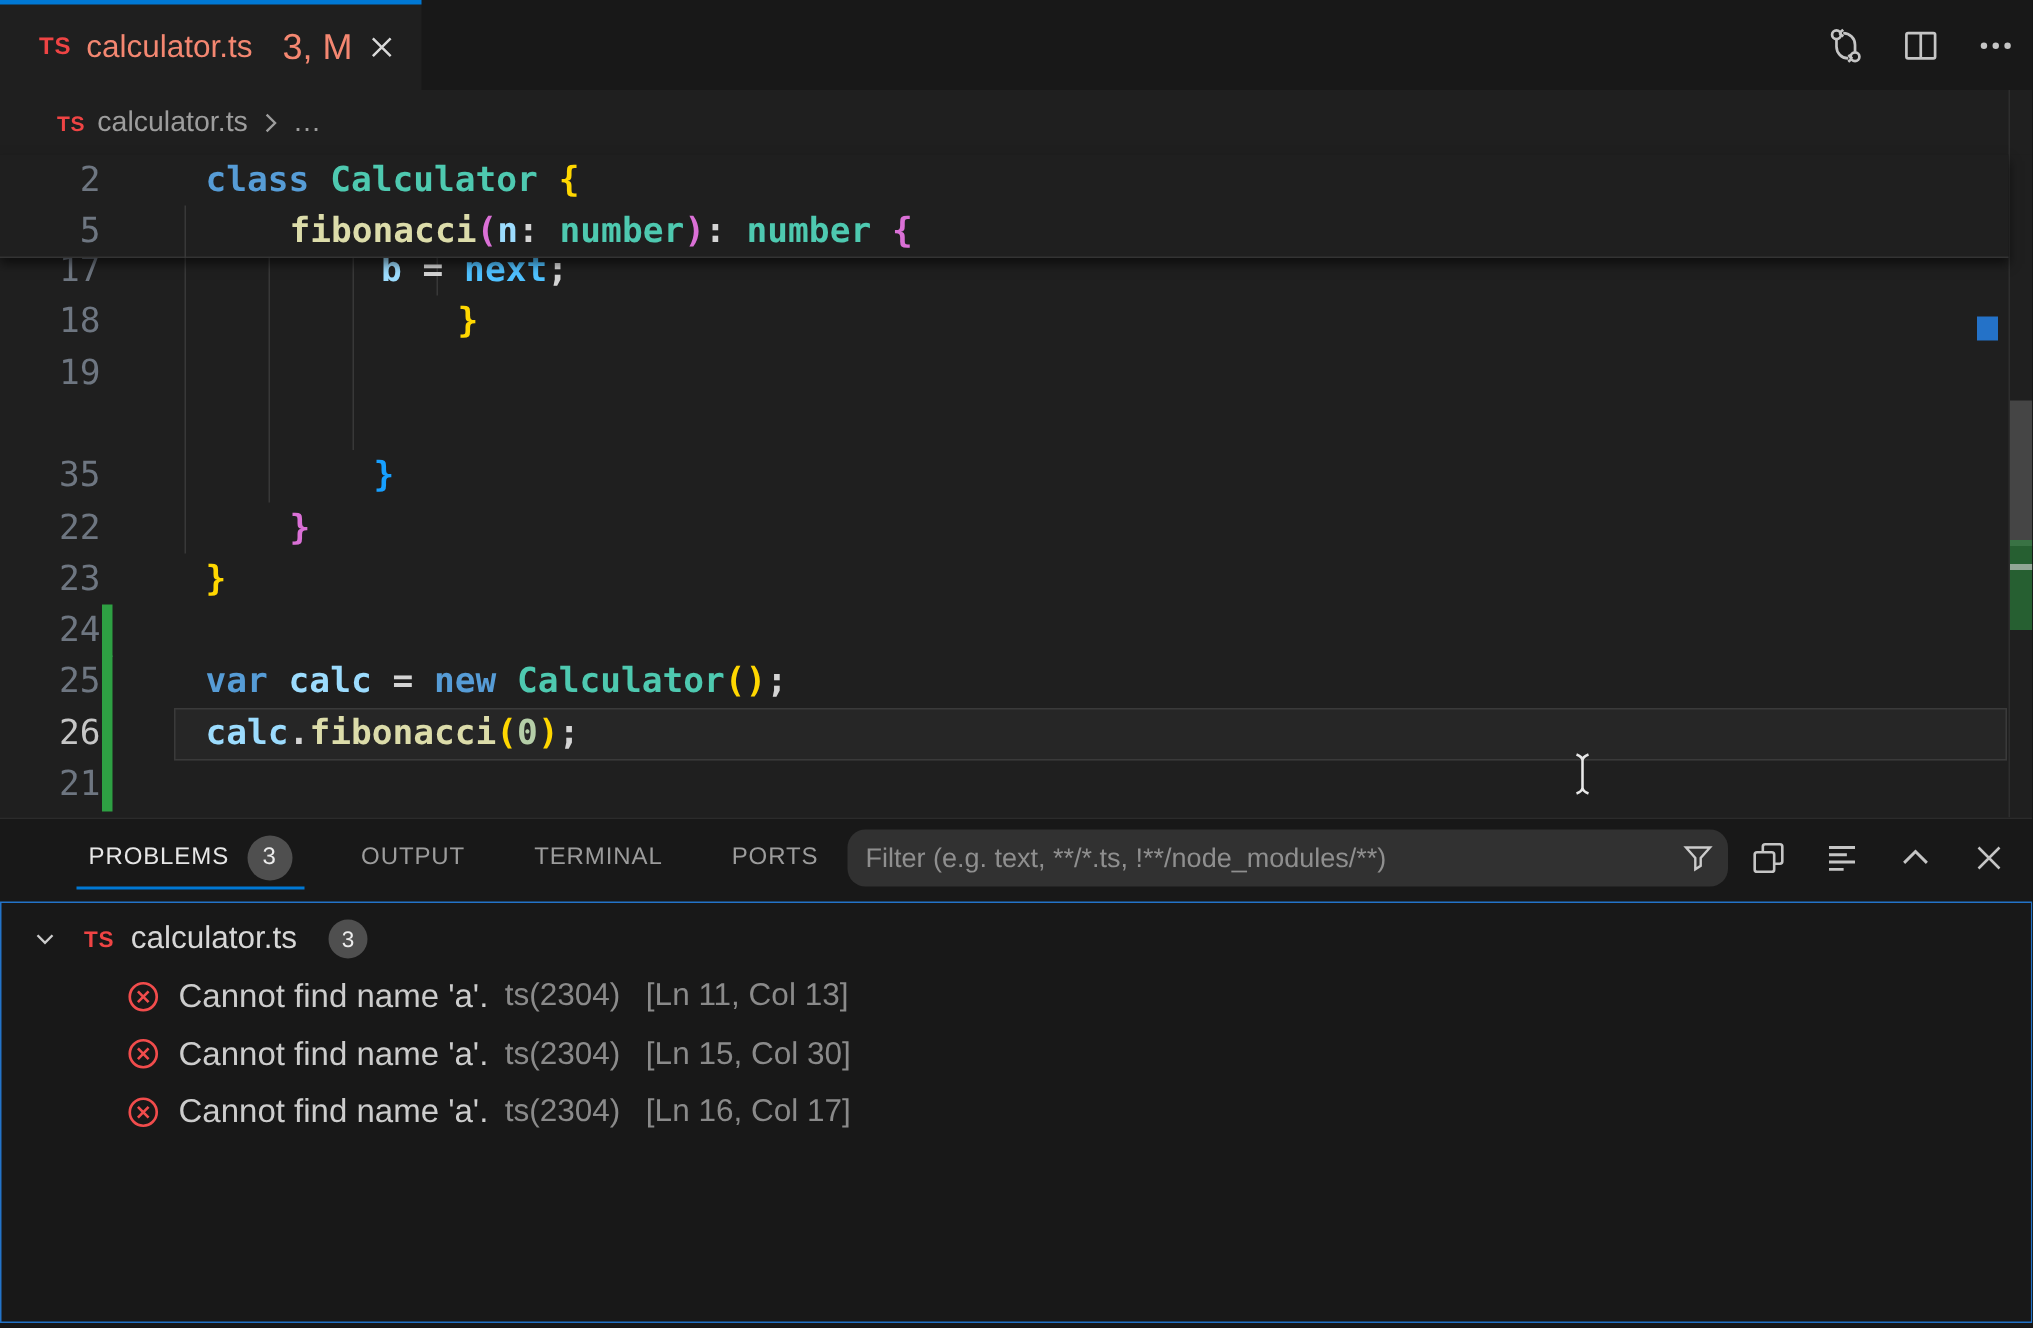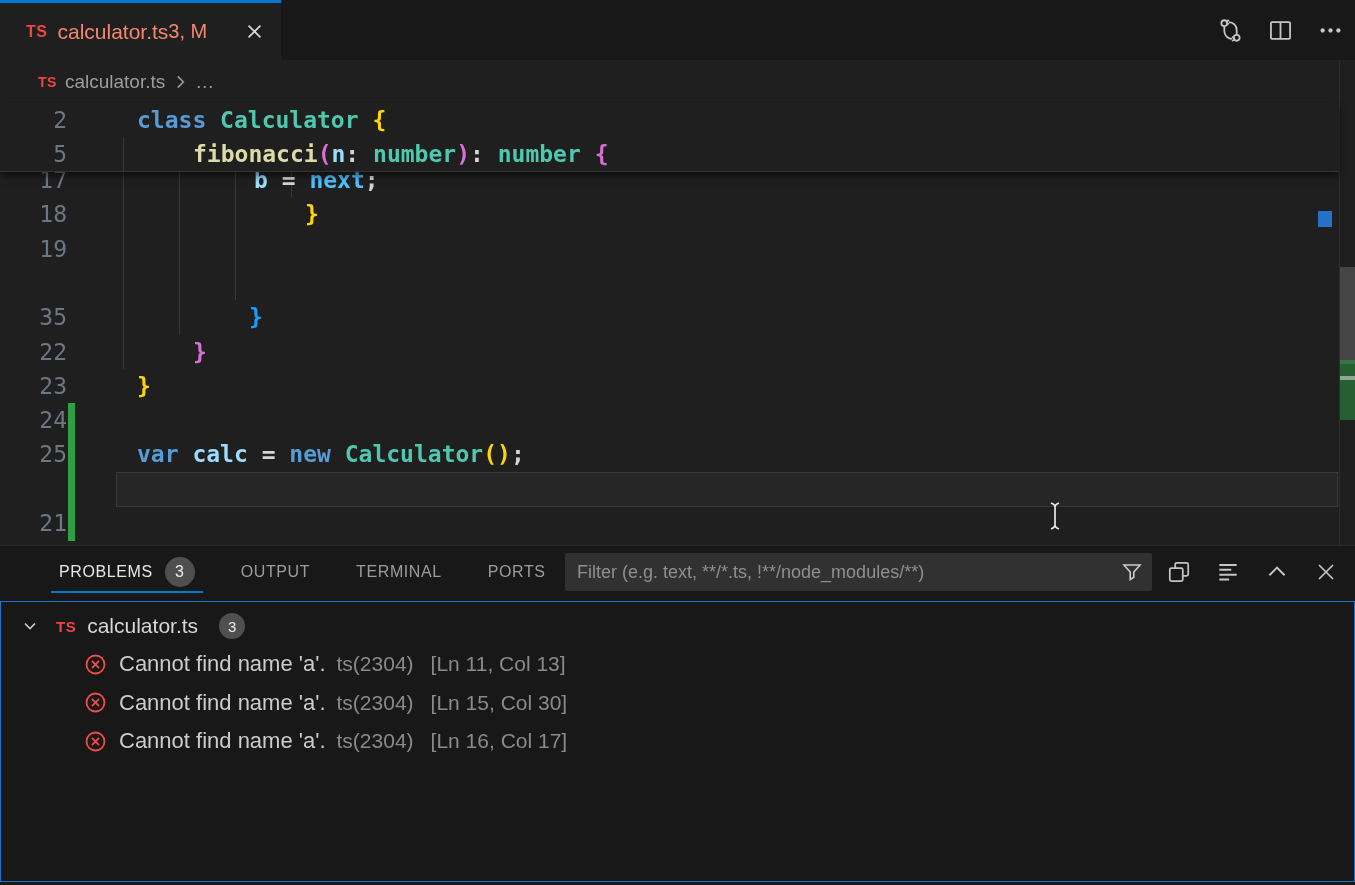--- a/index.html
+++ b/index.html
@@ -12,21 +12,21 @@
   svg { display:block; }
 
   
   .tabbar { position:absolute; left:0; top:0; width:1355px; height:60px; background:#181818; }
   .tab {
     position:absolute; left:0; top:0; width:281px; height:60px; background:#1f1f1f;
     border-top:3px solid #0078d4; display:flex; align-items:center; padding:0 14px 0 26px; cursor:pointer;
   }
   .ts-badge { font-weight:bold; color:#ef4444; font-size:16px; letter-spacing:.5px; }
   .tab .tab-title { color:#f48771; font-size:21px; margin-left:10px; white-space:nowrap; }
-  .tab .tab-deco  { color:#f48771; font-size:20px; margin-left:0; white-space:nowrap; }
+  .tab .tab-deco  { color:#f48771; font-size:24px; margin-left:20px; white-space:nowrap; }
   .tab .tab-close { margin-left:auto; width:26px; height:26px; display:flex; align-items:center; justify-content:center; border-radius:4px; cursor:pointer; }
   .editor-actions { position:absolute; right:10px; top:0; height:60px; display:flex; align-items:center; gap:20px; }
   .icon-btn { width:30px; height:30px; display:flex; align-items:center; justify-content:center; border-radius:5px; cursor:pointer; }
 
   
   .breadcrumbs { position:absolute; left:0; top:60px; width:1355px; height:43px; display:flex; align-items:center; padding-left:38px; background:#1f1f1f; }
   .breadcrumbs .crumb { color:#9d9d9d; font-size:19px; }
   .breadcrumbs .ts-badge { font-size:14px; margin-right:8px; }
   .crumb-sep { margin:0 7px; display:flex; }
 
@@ -51,21 +51,21 @@
   .ibeam { position:absolute; left:1044px; top:500px; z-index:9; }
 
   
   .panel { position:absolute; left:0; top:545px; width:1355px; height:340px; background:#181818; border-top:1px solid #2b2b2b; }
   .panel-tabs { position:absolute; left:0; top:0; height:52px; display:flex; align-items:center;padding-left:21px; }
   .panel-tab { position:relative; height:52px; display:flex; align-items:center; padding:0 8px; margin-left:30px; color:#9c9c9c; font-size:16px; letter-spacing:.6px; cursor:pointer; }
   .panel-tab.active { color:#e7e7e7; }
   .panel-tab.active::after { content:""; position:absolute; left:0; right:0; bottom:5px; height:2px; background:#0078d4; }
   .badge { background:#4f4f4f; color:#ececec; border-radius:50%; display:flex; align-items:center; justify-content:center; }
   .panel-tab .badge { width:30px; height:30px; font-size:16px; margin-left:12px; }
-  .filter-box { position:absolute; left:565px; top:7px; width:587px; height:38px; background:#313131; border-radius:2px; display:flex; align-items:center; }
+  .filter-box { position:absolute; left:565px; top:7px; width:587px; height:38px; background:#313131; border-radius:12px; display:flex; align-items:center; }
   .filter-box input { flex:1; background:transparent; border:none; outline:none; color:#ccc; font-size:18px; padding:0 10px 0 12px; font-family:"Liberation Sans", sans-serif; }
   .filter-box input::placeholder { color:#8f8f8f; }
   .filter-funnel { padding-right:8px; cursor:pointer; }
   .panel-actions { position:absolute; right:14px; top:0; height:52px; display:flex; align-items:center; gap:19px; }
 
   
   .problems { position:absolute; left:0; top:55px; width:1355px; height:281px; outline:1.5px solid #2373c8; outline-offset:-1px; }
   .prob-row { position:absolute; left:0; width:1353px; height:38px; display:flex; align-items:center; cursor:pointer; }
   .prob-file { top:6px; }
   .prob-file .twisty { margin-left:20px; }
@@ -142,20 +142,21 @@
       <div class="indent-guide" style="left:235px;top:60px;height:137.2px"></div>
       <div class="indent-guide" style="left:291px;top:60px;height:34.3px"></div>
       <div class="code-row" style="top:60px"><span class="ln">17</span><span class="src" style="padding-left:117px"><span style="color:#9CDCFE">b </span><span style="color:#D4D4D4">= </span><span style="color:#4FC1FF">next</span><span style="color:#D4D4D4">;</span></span></div>
       <div class="code-row" style="top:94.30000000000001px"><span class="ln">18</span><span class="src" style="padding-left:168px"><span style="color:#FFD700">}</span></span></div>
       <div class="code-row" style="top:128.6px"><span class="ln">19</span><span class="src" style="padding-left:0px"></span></div>
       <div class="code-row" style="top:197.2px"><span class="ln">35</span><span class="src" style="padding-left:112px"><span style="color:#179FFF">}</span></span></div>
       <div class="code-row" style="top:231.5px"><span class="ln">22</span><span class="src" style="padding-left:56px"><span style="color:#DA70D6">}</span></span></div>
       <div class="code-row" style="top:265.79999999999995px"><span class="ln">23</span><span class="src" style="padding-left:0px"><span style="color:#FFD700">}</span></span></div>
       <div class="code-row" style="top:300.09999999999997px"><span class="ln">24</span><span class="src" style="padding-left:0px"></span></div>
       <div class="code-row" style="top:334.4px"><span class="ln">25</span><span class="src" style="padding-left:0px"><span style="color:#569CD6">var </span><span style="color:#9CDCFE">calc </span><span style="color:#D4D4D4">= </span><span style="color:#569CD6">new </span><span style="color:#4EC9B0">Calculator</span><span style="color:#FFD700">(</span><span style="color:#FFD700">)</span><span style="color:#D4D4D4">;</span></span></div>
+      <div class="code-row" style="top:368.7px"><span class="ln active">26</span><span class="src" style="padding-left:0px"><span style="color:#9CDCFE">calc</span><span style="color:#D4D4D4">.</span><span style="color:#DCDCAA">fibonacci</span><span style="color:#FFD700">(</span><span style="color:#B5CEA8">0</span><span style="color:#FFD700">)</span><span style="color:#D4D4D4">;</span></span></div>
       <div class="code-row" style="top:403px"><span class="ln">21</span><span class="src" style="padding-left:0px"></span></div>
     </div>
 
   <div class="sticky" id="sticky">
       <div class="code-row" style="top:0px"><span class="ln">2</span><span class="src" style="padding-left:0px"><span style="color:#569CD6">class </span><span style="color:#4EC9B0">Calculator </span><span style="color:#FFD700">{</span></span></div>
       <div class="code-row" style="top:34.3px"><span class="ln">5</span><span class="src" style="padding-left:56px"><span style="color:#DCDCAA">fibonacci</span><span style="color:#DA70D6">(</span><span style="color:#9CDCFE">n</span><span style="color:#D4D4D4">: </span><span style="color:#4EC9B0">number</span><span style="color:#DA70D6">)</span><span style="color:#D4D4D4">: </span><span style="color:#4EC9B0">number</span><span style="color:#D4D4D4"> </span><span style="color:#DA70D6">{</span></span></div>
       <div class="indent-guide" style="left:123px;top:34.3px;height:34.3px"></div>
     </div>
 
   <div class="ruler-border"></div>

